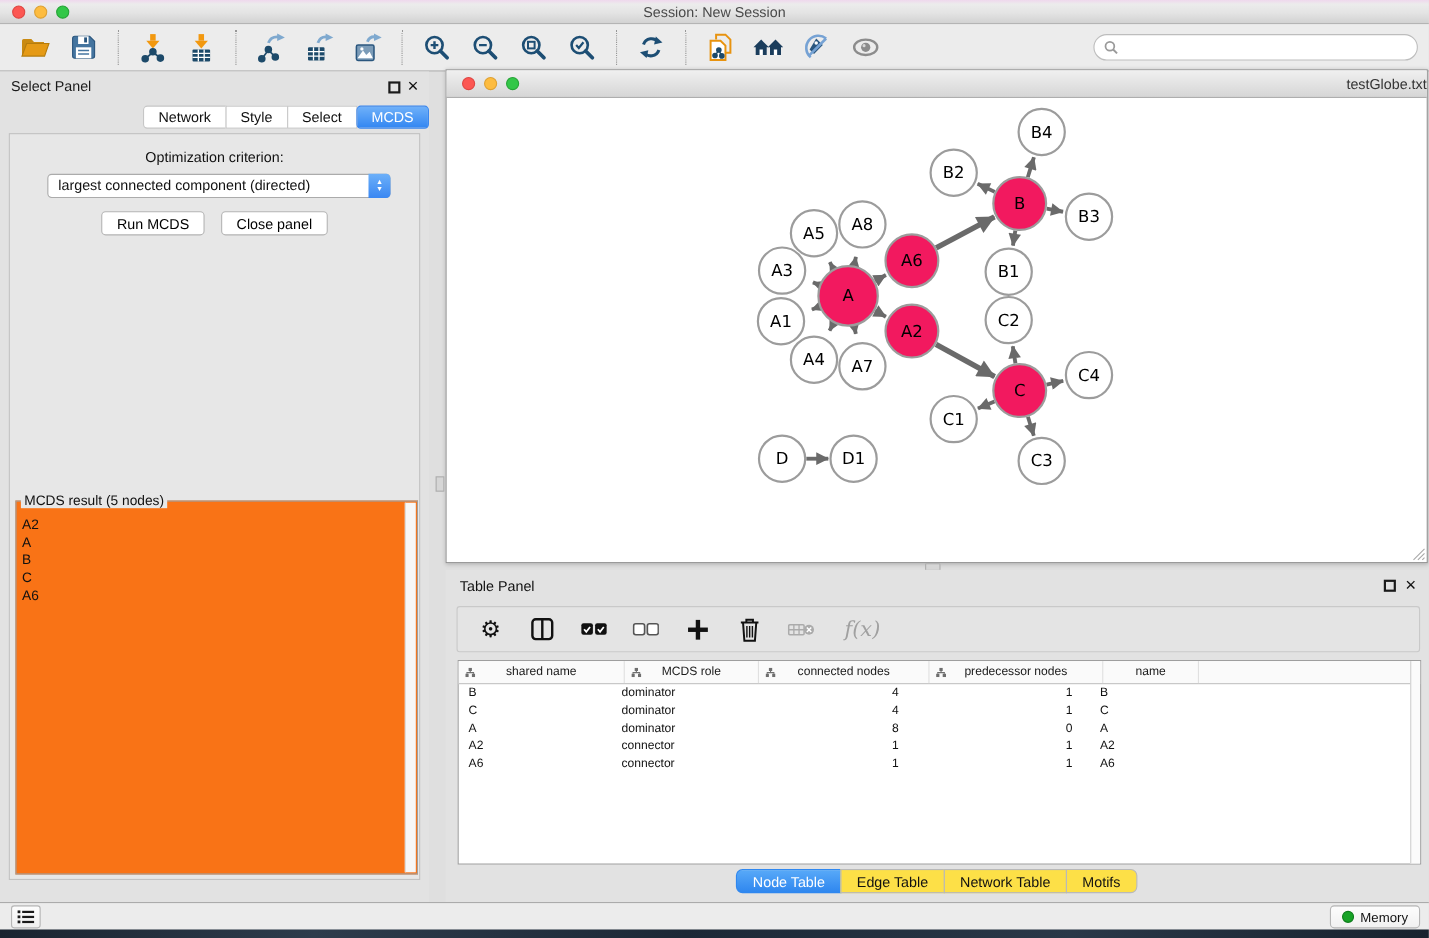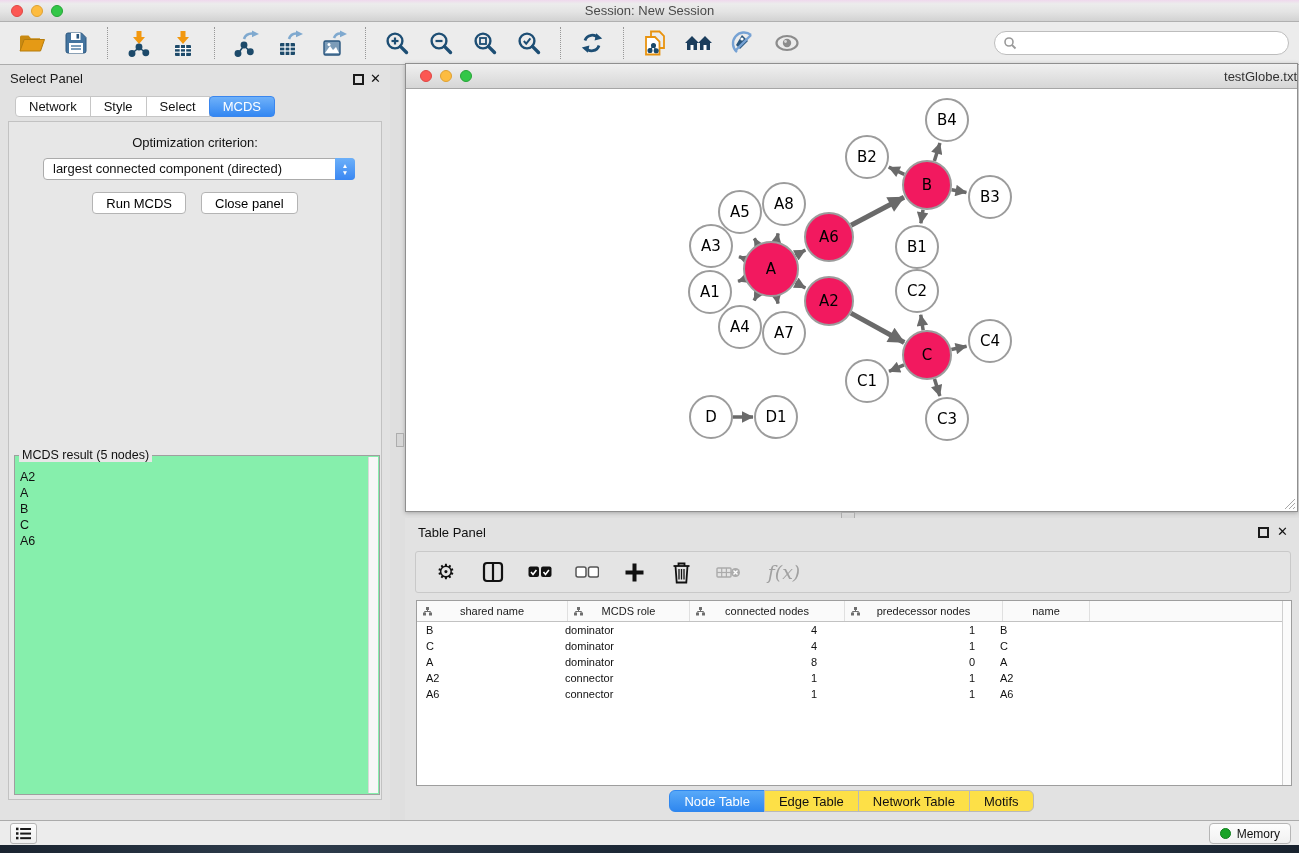--- a/index.html
+++ b/index.html
@@ -25,38 +25,38 @@
     border:1px solid #BDBDBD; border-radius:12px; display:flex; align-items:center; padding-left:8px; }
   .search input { border:none; outline:none; flex:1; font-size:12px; background:transparent; height:20px;
     font-family:"Liberation Sans",sans-serif; }
 
   
   .cpanel { position:absolute; left:0; top:65px; width:390px; height:755px; background:#E2E2E2; }
   .cp-title { position:absolute; left:10px; top:6px; font-size:13px; color:#1A1A1A; }
   .panel-float { position:absolute; width:11px; height:11px; border:2px solid #1A1A1A; top:9px; }
   .panel-close { position:absolute; top:6px; font-size:13px; font-weight:bold; color:#111; }
   .cpanel .panel-float { right:26px; } .cpanel .panel-close { right:9px; }
-  .cp-tabs { position:absolute; left:0; top:31px; width:100%; display:flex; justify-content:flex-start;margin-left:16px; }
+  .cp-tabs { position:absolute; left:0; top:31px; width:100%; display:flex; justify-content:flex-end; }
   .cp-tab { height:21px; line-height:20px; padding:0 13px; font-size:13px; background:#FFFFFF;
     border:1px solid #C6C6C6; margin-left:-1px; cursor:default; }
   .cp-tab:first-child { border-radius:4px 0 0 4px; }
   .cp-tab:last-child { border-radius:0 4px 4px 0; }
   .cp-tab.active { background:linear-gradient(#6FB1F9,#3387F2); border-color:#3A86EE; color:#fff; border-radius:4px; }
   .cp-body { position:absolute; left:8px; top:56px; width:374px; height:679px; background:#E7E7E7; border:1px solid #C2C2C2; }
   .opt-label { margin-top:13px; text-align:center; font-size:13px; }
   .dropdown { position:absolute; left:34px; top:36px; width:312px; height:22px; background:#fff;
     border:1px solid #ABABAB; border-radius:4px; font-size:13px; }
   .dropdown .val { position:absolute; left:9px; top:2px; }
   .stepper { position:absolute; right:-1px; top:-1px; width:20px; height:22px; border-radius:0 4px 4px 0;
     background:linear-gradient(#6CB0F9,#3A87F2); color:#fff; font-size:6.5px; line-height:7px;
     display:flex; flex-direction:column; align-items:center; justify-content:center; }
   .btn-row { position:absolute; left:0; top:70px; width:100%; display:flex; justify-content:center; gap:15px; }
   .mac-btn { height:22px; padding:0 13px; background:#FFFFFF; border:1px solid #B4B4B4; border-radius:4px;
     font-size:13px; font-family:"Liberation Sans",sans-serif; }
-  .result-box { position:absolute; left:5px; top:333px; width:366px; height:340px; background:#86efac; border:1px solid #9F9F9F; }
+  .result-box { position:absolute; left:5px; top:333px; width:366px; height:340px; background:#f97316; border:1px solid #9F9F9F; }
   .result-box .legend { position:absolute; top:-8px; left:4px; background:#E7E7E7; padding:0 3px; font-size:12.5px; }
   .mcds-list { list-style:none; margin-top:13px; }
   .mcds-list li { font-size:12.5px; line-height:16px; padding-left:5px; }
   .result-scroll { position:absolute; right:1px; top:1px; bottom:1px; width:10px; background:#F7F7F7; border-left:1px solid #D9D9D9; }
 
   
   .netwin { position:absolute; left:405px; top:63px; width:893px; height:449px; background:#fff;
     border:1px solid #8F8F8F; box-shadow:0 1px 4px rgba(0,0,0,.25); }
   .net-titlebar { height:25px; background:linear-gradient(#F0F0F0,#D6D6D6); border-bottom:1px solid #A6A6A6; position:relative; }
   .net-titlebar .tl { top:6px; }

